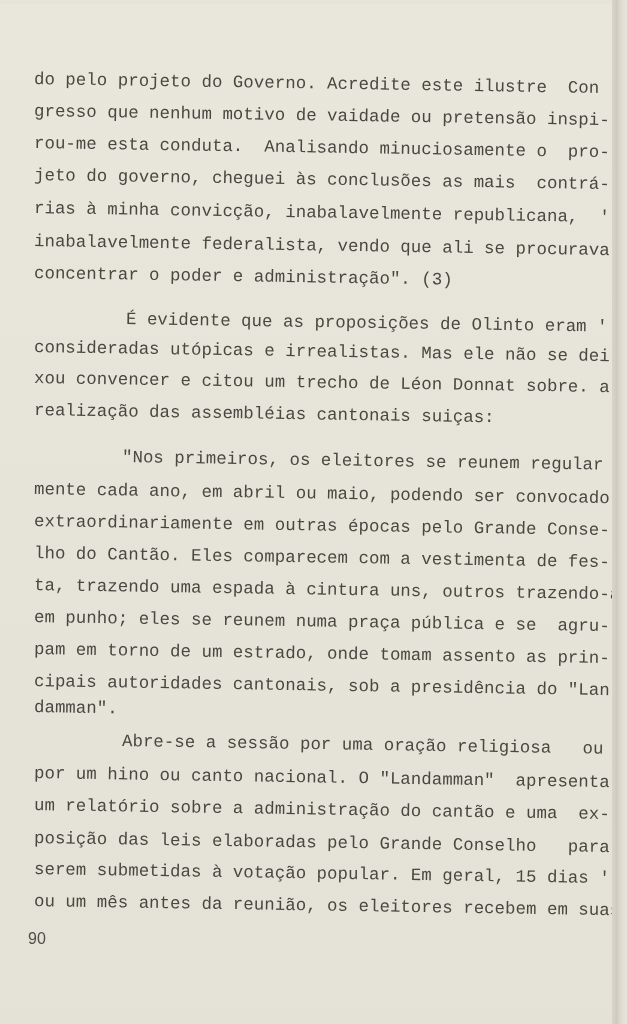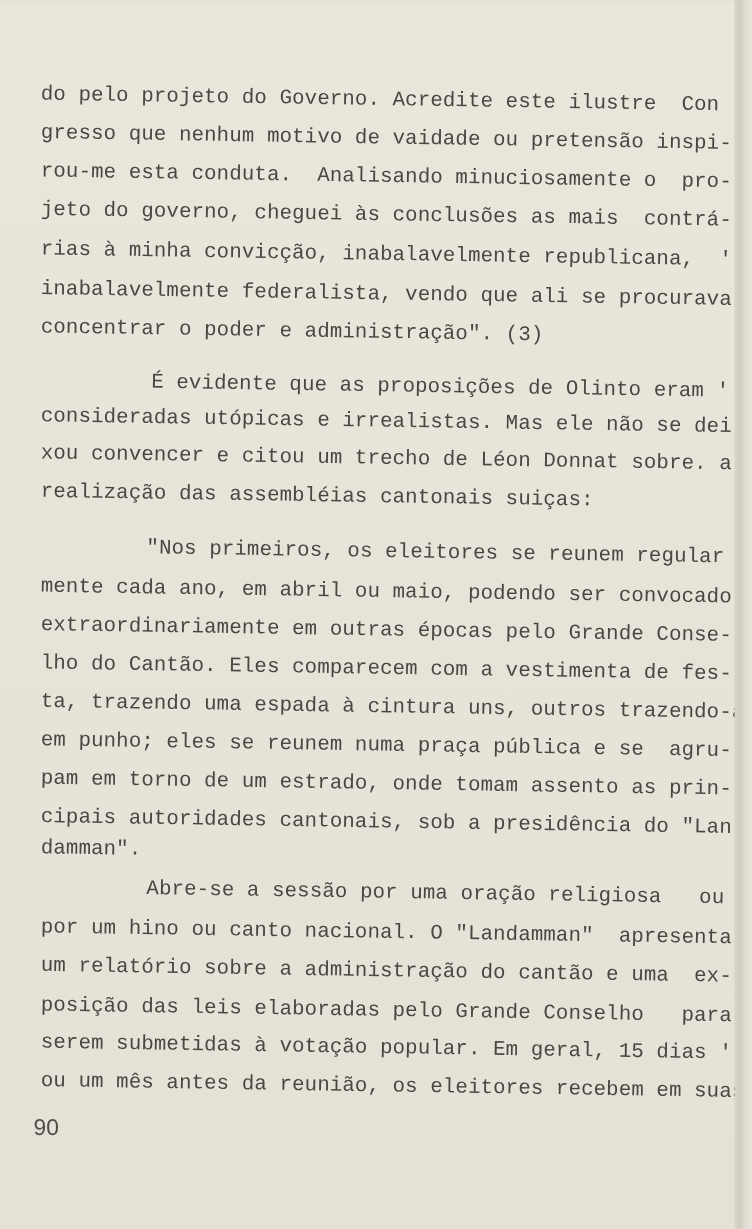--- a/index.html
+++ b/index.html
@@ -17,21 +17,21 @@
     position:absolute; left:612px; top:0; width:15px; height:1024px;
     background:linear-gradient(90deg,#d9d5c9 0%,#cfcbbe 30%,#dedbd0 60%,#e8e5dc 100%);
   }
   .line {
     position:absolute; left:34px; white-space:pre;
     font-size:17.3px; letter-spacing:0.1px; line-height:20px;
     transform-origin:left center;
   }
   .pagenum {
     position:absolute; left:28px; top:926px;
-    font-family:"Liberation Sans", sans-serif; font-size:19px; color:#514e47;
+    font-family:"Liberation Sans", sans-serif; font-size:16px; color:#514e47;
   }
 </style>
 </head>
 <body>
 
 <div class="page">
   <div id="lines">
       <div class="line" style="left: 34px; top: 66px; transform: rotate(0.9deg);">do pelo projeto do Governo. Acredite este ilustre  Con</div>
       <div class="line" style="left: 34px; top: 98px; transform: rotate(0.9deg);">gresso que nenhum motivo de vaidade ou pretensão inspi-</div>
       <div class="line" style="left: 34px; top: 130px; transform: rotate(0.9deg);">rou-me esta conduta.  Analisando minuciosamente o  pro-</div>

